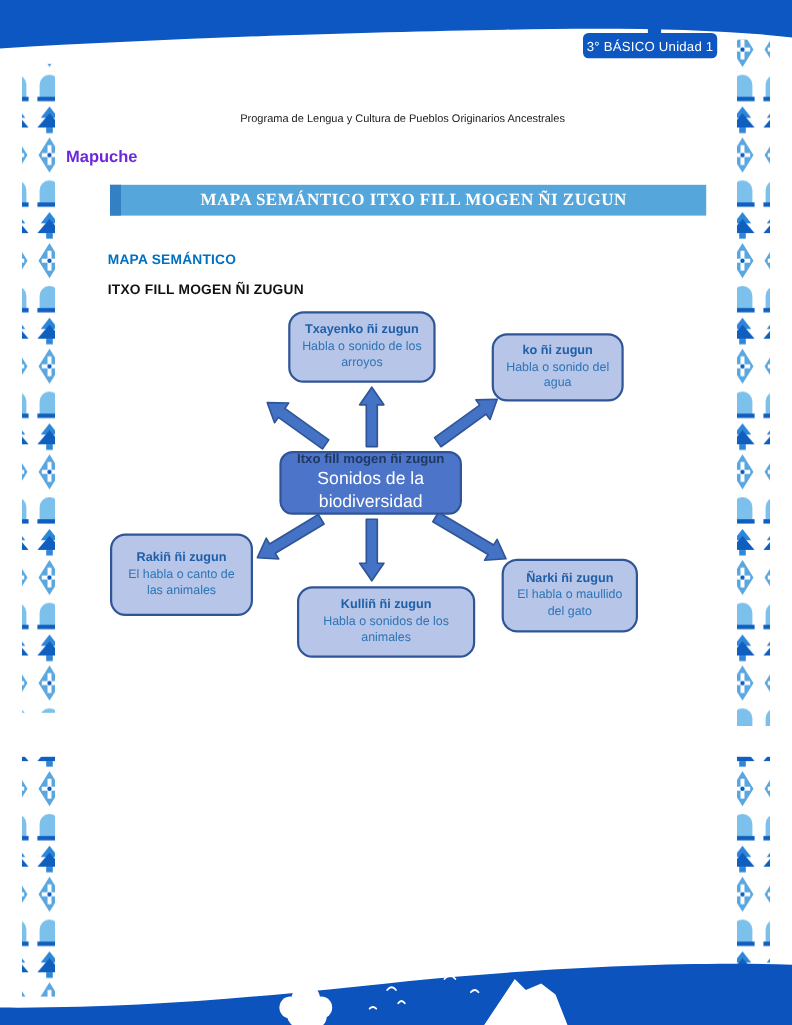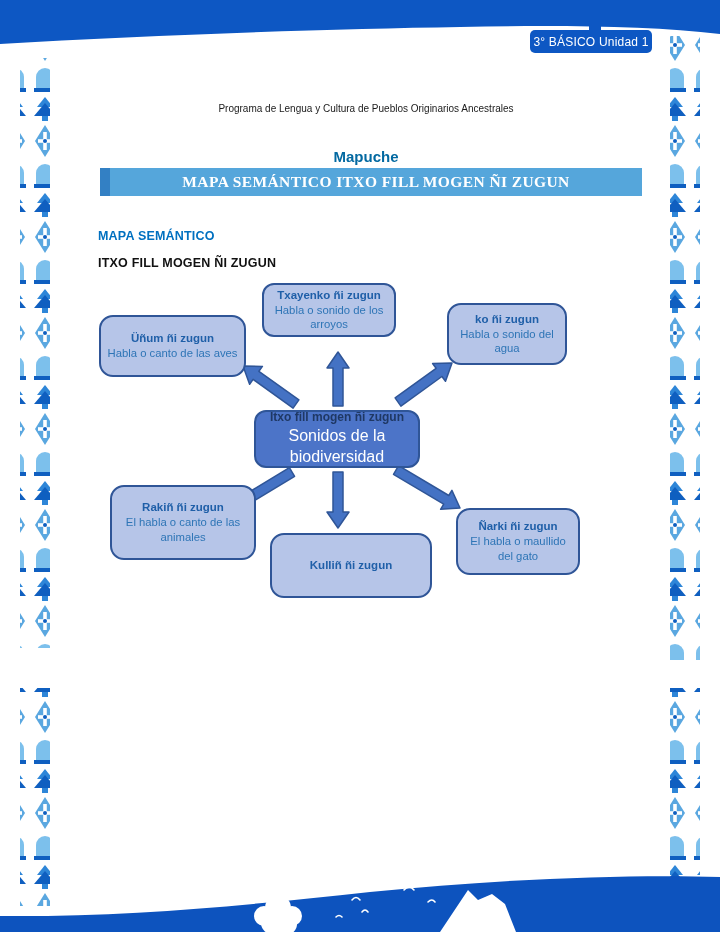--- a/index.html
+++ b/index.html
@@ -28,22 +28,22 @@
     position: absolute; left: 589px; top: 19px; width: 12px; height: 13px;
     background: var(--wave-blue, #0D57C3);
   }
 
   
   .program-title {
     position: absolute; left: 60px; top: 103px; width: 612px;
     text-align: center; font-size: 10px; color: #1a1a1a;
   }
   .culture-title {
-    position: absolute; left: 60px; top: 148px; width: 612px;
-    text-align: center; font-size: 15px; font-weight: 700; color: #0369a1;
+    position: absolute; left: 60px; top: 134px; width: 612px;
+    font-size: 15px; font-weight: 700; color: #6d28d9;
   }
   .banner {
     position: absolute; left: 100px; top: 168px; width: 532px; height: 28px;
     background: var(--banner-blue, #55A6DB);
     border-left: 10px solid var(--banner-edge-blue, #3380C4);
     display: flex; align-items: center; justify-content: center;
     color: #fff; font-family: "Liberation Serif", serif;
     font-weight: 700; font-size: 15.5px; letter-spacing: .4px;
   }
   .section-heading {
@@ -69,24 +69,24 @@
   .node-title { font-size: 11.5px; font-weight: 700; color: var(--node-title-text, #1F5FA8); }
   .node-body  { font-size: 11.3px; color: var(--node-body-text, #2E75B6); }
   .node--center {
     background: var(--center-fill, #4C74C8);
     border-radius: 12px;
   }
   .node--center .node-title { color: var(--center-title-text, #1F3864); font-size: 12px; }
   .node--center .node-body  { color: #fff; font-size: 16px; }
 
   .n-unum     { left: 99px;  top: 315px; width: 147px; height: 62px; }
-  .n-txayenko { left: 262px; top: 283px; width: 134px; height: 54px; border-radius: 12px; }
+  .n-txayenko { left: 262px; top: 283px; width: 134px; height: 65px; }
   .n-ko       { left: 447px; top: 303px; width: 120px; height: 62px; }
   .n-center   { left: 254px; top: 410px; width: 166px; height: 58px; }
-  .n-rakin    { left: 110px; top: 485px; width: 146px; height: 75px; }
+  .n-rakin    { left: 100px; top: 485px; width: 130px; height: 75px; }
   .n-kullin   { left: 270px; top: 533px; width: 162px; height: 65px; }
   .n-narki    { left: 456px; top: 508px; width: 124px; height: 67px; }
 
   .overlay { position: absolute; inset: 0; pointer-events: none; }
 </style>
 </head>
 <body>
 
 <div class="page">
 
@@ -126,42 +126,39 @@
     <g fill="#4472C4" stroke="#2F5597" stroke-width="1.5" stroke-linejoin="round">
       <polygon points="343,406 343,368 349,368 338,352 327,368 333,368 333,406"></polygon>
       <polygon points="298.9,399.9 258.9,371.3 262.4,366.4 243,366 249.6,384.3 253.1,379.4 293.1,408.1"></polygon>
       <polygon points="400.9,406.1 441.9,376.5 445.5,381.3 452,363 432.6,363.5 436.1,368.3 395.1,397.9"></polygon>
       <polygon points="289.4,467.7 245.1,494.5 242.0,489.3 234,507 253.4,508.2 250.3,503.0 294.6,476.3"></polygon>
       <polygon points="333,472 333,512 327,512 338,528 349,512 343,512 343,472"></polygon>
       <polygon points="393.5,474.3 443.7,504.1 440.6,509.3 460,508 451.9,490.4 448.8,495.5 398.6,465.7"></polygon>
     </g>
   </svg>
 
-  <div class="node n-unum">
-    <div class="node-title">Üñum ñi zugun</div>
-    <div class="node-body">Habla o canto de las aves</div>
-  </div>
   <div class="node n-txayenko">
     <div class="node-title">Txayenko ñi zugun</div>
     <div class="node-body">Habla o sonido de los arroyos</div>
   </div>
   <div class="node n-ko">
     <div class="node-title">ko ñi zugun</div>
     <div class="node-body">Habla o sonido del agua</div>
   </div>
   <div class="node node--center n-center">
     <div class="node-title">Itxo fill mogen ñi zugun</div>
     <div class="node-body">Sonidos de la biodiversidad</div>
   </div>
   <div class="node n-rakin">
     <div class="node-title">Rakiñ ñi zugun</div>
     <div class="node-body">El habla o canto de las animales</div>
   </div>
   <div class="node n-kullin">
     <div class="node-title">Kulliñ ñi zugun</div>
+    <div class="node-body">Habla o sonidos de los animales</div>
   </div>
   <div class="node n-narki">
     <div class="node-title">Ñarki ñi zugun</div>
     <div class="node-body">El habla o maullido del gato</div>
   </div>
 
   <svg class="abs" style="left:0; bottom:0;" width="720" height="62" viewBox="0 0 720 62">
     <path d="M0 46 C130 47 240 36 370 22 C500 9 630 4 720 7 L720 62 L0 62 Z" fill="#0D53BE"></path>
     <g fill="#fff">
       <circle cx="278" cy="38" r="13"></circle>

